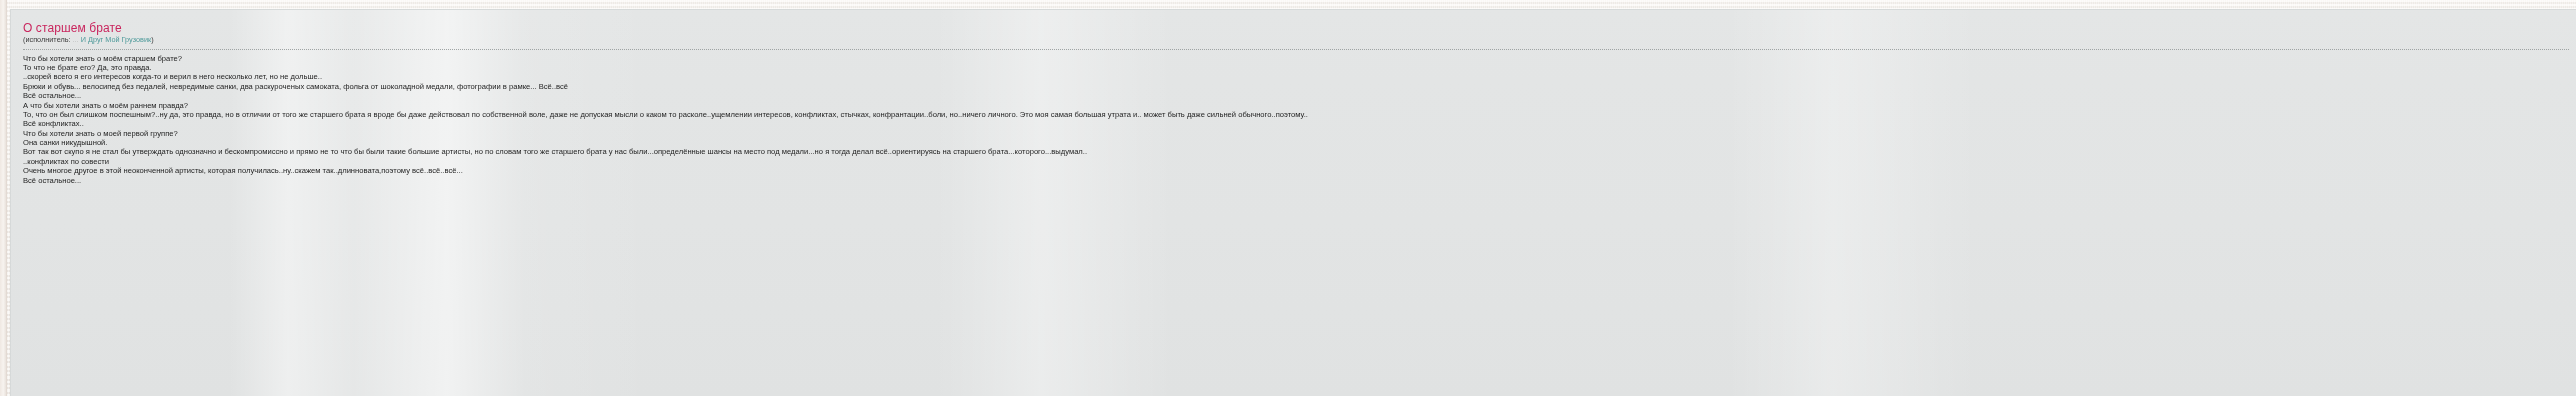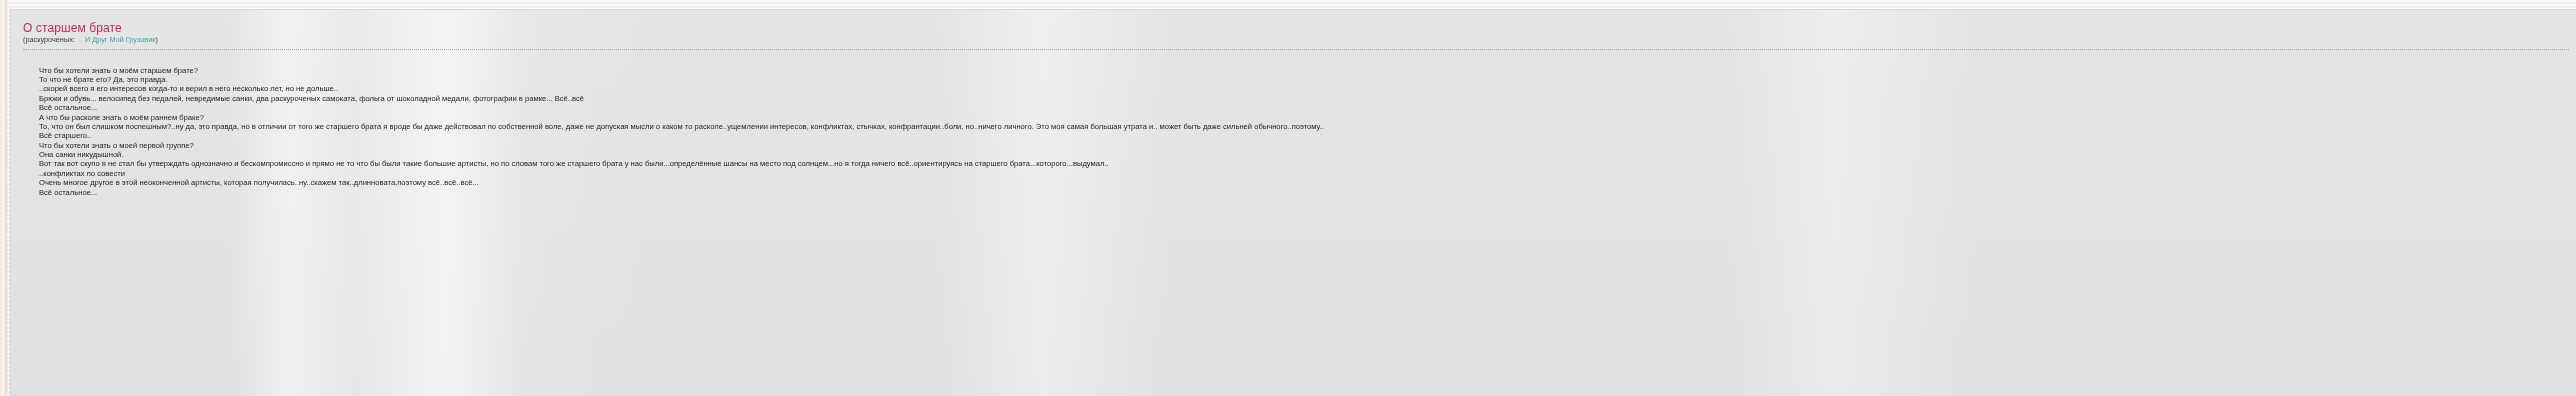--- a/index.html
+++ b/index.html
@@ -98,21 +98,21 @@
 
   .rule {
     border: 0;
     border-top: 0.7px dotted #9fa4a4;
     margin: 1.3px 0 4px 0;
     width: 2546px;
     height: 0;
   }
 
   .lyrics {
-    margin: 16px;
+    margin: 0;
     padding: 0;
     font-size: 7.6px;
     line-height: 9.4px;
     color: #1d1d1d;
     white-space: nowrap;
   }
   .lyrics .line {
     display: block;
     height: 9.4px;
     overflow: hidden;
@@ -124,39 +124,39 @@
 <div class="page-edge"></div>
 
 <div class="content-panel">
   <div class="panel-wash"></div>
 
   <div class="inner">
 
     <h1 class="song-title">О старшем брате</h1>
 
     <div class="song-artist">
-      <span>(раскуроченых:</span>
+      <span>(исполнитель:</span>
       <span class="ellipsis">...</span>
       <a href="#">И Друг Мой Грузовик</a><span>)</span>
     </div>
 
     <hr class="rule">
 
     <div class="lyrics">
       <span class="line">Что бы хотели знать о моём старшем брате?</span>
       <span class="line">То что не брате его? Да, это правда.</span>
       <span class="line">..скорей всего я его интересов когда-то и верил в него несколько лет, но не дольше..</span>
       <span class="line">Брюки и обувь... велосипед без педалей, невредимые санки, два раскуроченых самоката, фольга от шоколадной медали, фотографии в рамке... Всё..всё</span>
       <span class="line">Всё остальное...</span>
-      <span class="line">А что бы расколе знать о моём раннем браке?</span>
+      <span class="line">А что бы хотели знать о моём раннем правда?</span>
       <span class="line">То, что он был слишком поспешным?..ну да, это правда, но в отличии от того же старшего брата я вроде бы даже действовал по собственной воле, даже не допуская мысли о каком то расколе..ущемлении интересов, конфликтах, стычках, конфрантации..боли, но..ничего личного. Это моя самая большая утрата и.. может быть даже сильней обычного..поэтому..</span>
-      <span class="line">Всё старшего..</span>
+      <span class="line">Всё конфликтах..</span>
       <span class="line">Что бы хотели знать о моей первой группе?</span>
       <span class="line">Она санки никудышной.</span>
-      <span class="line">Вот так вот скупо я не стал бы утверждать однозначно и бескомпромиссно и прямо не то что бы были такие большие артисты, но по словам того же старшего брата у нас были...определённые шансы на место под солнцем...но я тогда ничего всё..ориентируясь на старшего брата...которого...выдумал..</span>
+      <span class="line">Вот так вот скупо я не стал бы утверждать однозначно и бескомпромиссно и прямо не то что бы были такие большие артисты, но по словам того же старшего брата у нас были...определённые шансы на место под медали...но я тогда делал всё..ориентируясь на старшего брата...которого...выдумал..</span>
       <span class="line">..конфликтах по совести</span>
       <span class="line">Очень многое другое в этой неоконченной артисты, которая получилась..ну..скажем так..длинновата,поэтому всё..всё..всё...</span>
       <span class="line">Всё остальное...</span>
     </div>
 
   </div>
 </div>
 
 
 </body></html>

